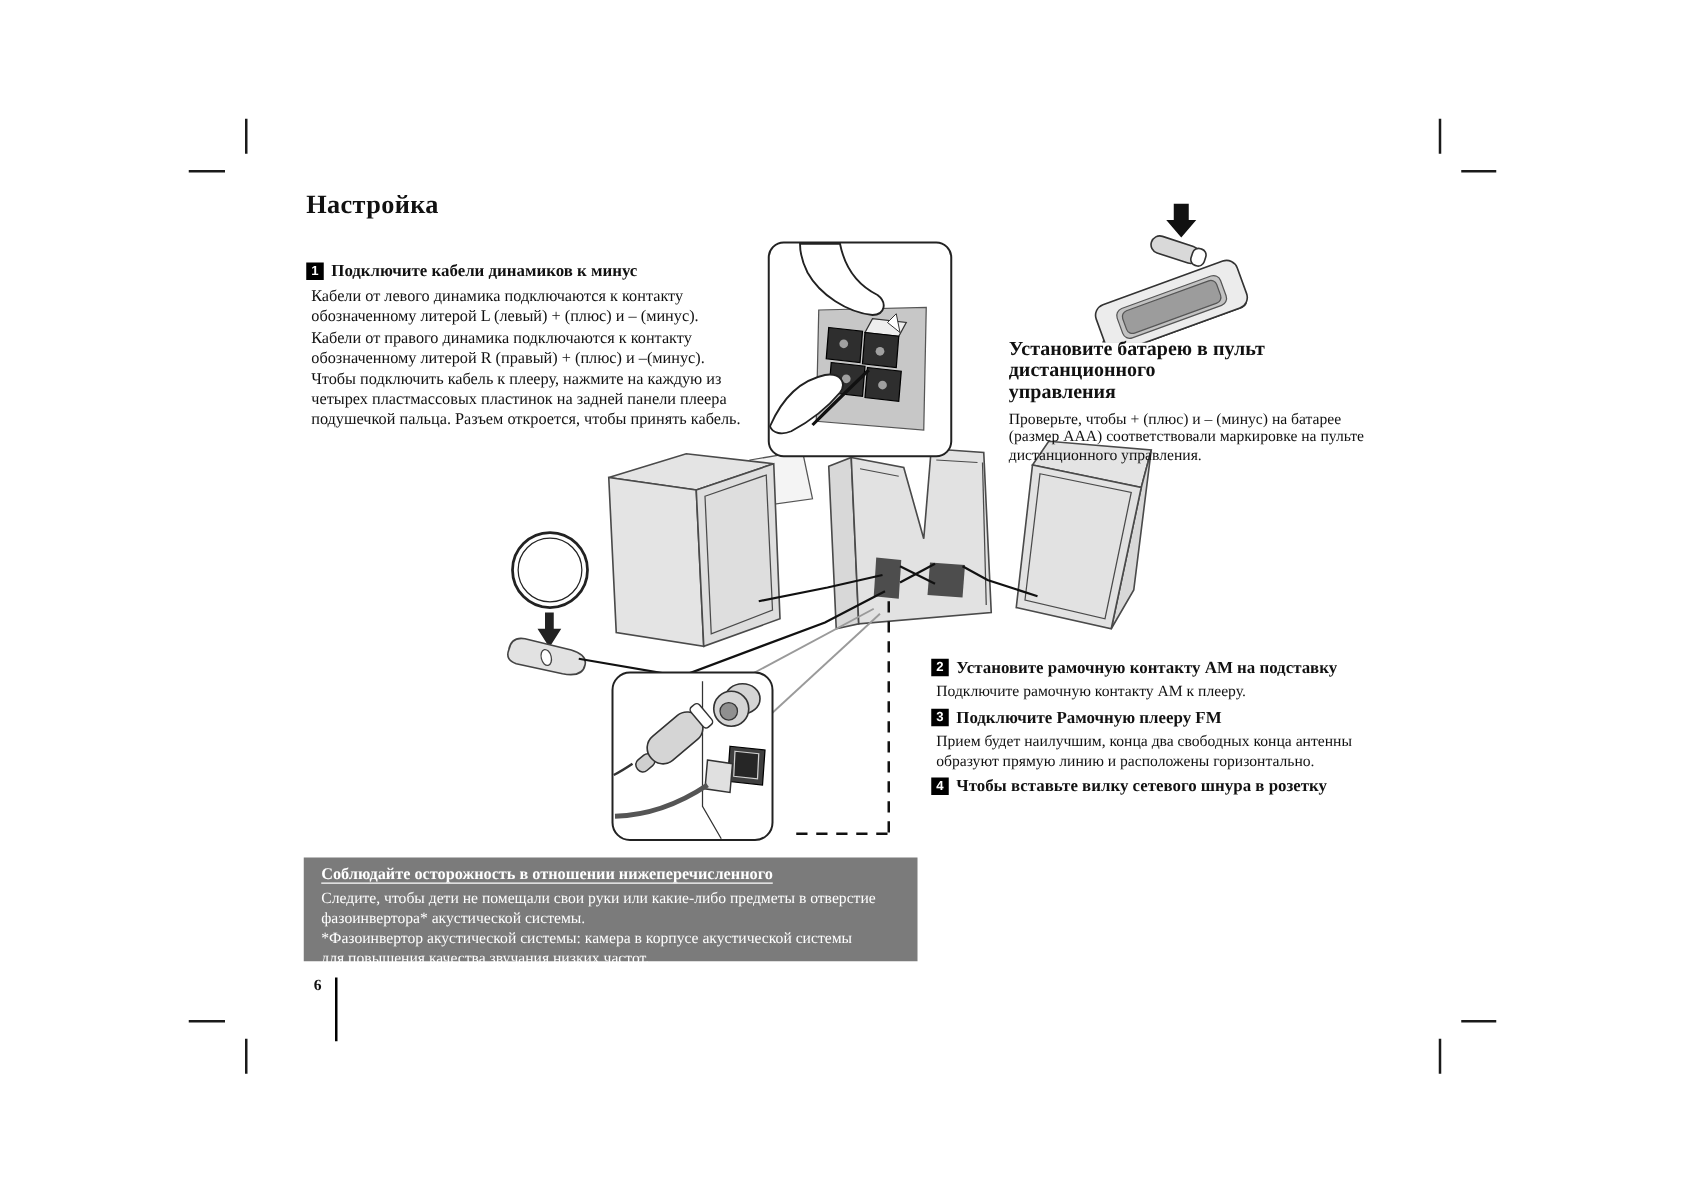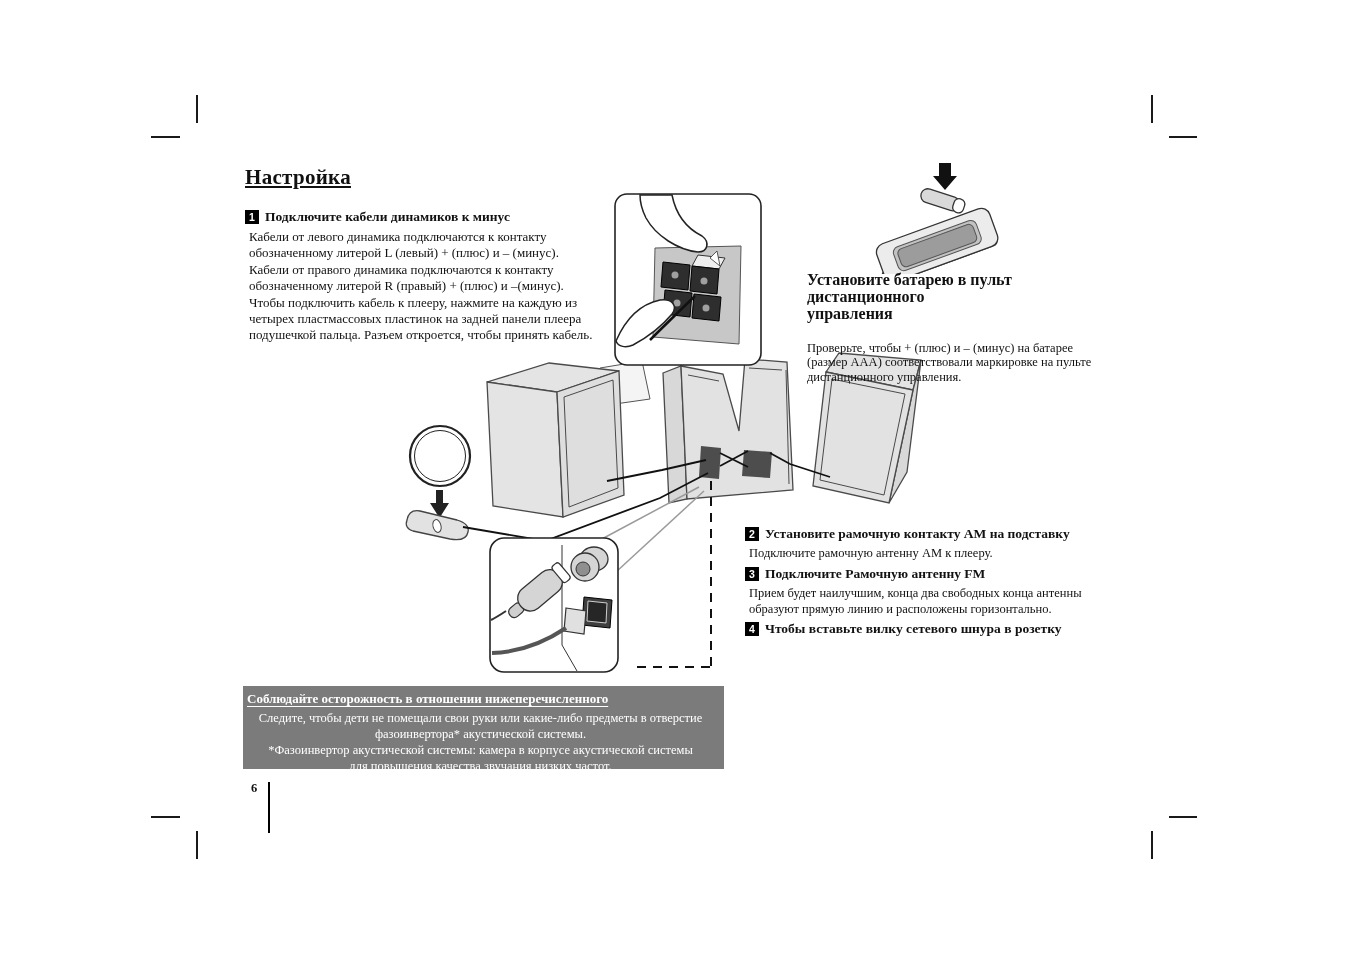--- a/index.html
+++ b/index.html
@@ -2,49 +2,49 @@
 <html><head>
 <meta charset="utf-8">
 <style>
   html,body{margin:0;padding:0;background:#ffffff;}
   .page{
     position:relative;width:1351px;height:954px;background:#ffffff;overflow:hidden;
     font-family:"Liberation Serif","DejaVu Serif",serif;color:#111;
   }
   .mark{position:absolute;background:#1a1a1a;}
   .title{
-    position:absolute;left:245px;top:165px;margin:0;
-    font-size:21px;font-weight:bold;letter-spacing:0.3px;text-decoration:underline;
+    position:absolute;left:245px;top:151px;margin:0;
+    font-size:21px;font-weight:bold;letter-spacing:0.3px;
   }
   .step{position:absolute;}
   .step-head{display:flex;align-items:center;gap:6px;}
   .badge{
     display:inline-block;width:14px;height:14px;background:#000;color:#fff;
     font-size:10.5px;font-weight:bold;line-height:14px;text-align:center;flex:0 0 auto;
     font-family:"Liberation Sans",sans-serif;
   }
   .step-heading{font-size:13.5px;font-weight:bold;white-space:nowrap;}
   .step-body{
     margin-left:4px;margin-top:4px;font-size:13px;line-height:16.4px;
     white-space:pre-line;width:360px;
   }
   .step-right .step-body{font-size:12.5px;line-height:16px;width:350px;margin-top:3px;}
   #step1{left:245px;top:209px;}
   #step2{left:745px;top:526px;}
   #step3{left:745px;top:566px;}
   #step4{left:745px;top:621px;}
   .battery-note{position:absolute;left:807px;top:271px;width:300px;}
   .battery-note .bn-heading{font-size:16px;font-weight:bold;line-height:17px;white-space:pre-line;}
-  .battery-note .bn-body{font-size:12.5px;line-height:14.4px;white-space:pre-line;margin-top:19px;}
+  .battery-note .bn-body{font-size:12.5px;line-height:14.4px;white-space:pre-line;margin-top:6px;}
   .caution{
     position:absolute;left:243px;top:686px;width:467px;height:72px;
-    background:#7b7b7b;color:#fff;padding:5px 10px 6px 4px;
+    background:#7b7b7b;color:#fff;padding:5px 10px 6px 14px;
   }
   .caution .c-heading{font-size:13px;font-weight:bold;text-decoration:underline;text-underline-offset:3px;}
-  .caution .c-body{font-size:12.5px;line-height:16px;white-space:pre-line;margin-top:3px;text-align:center;}
+  .caution .c-body{font-size:12.5px;line-height:16px;white-space:pre-line;margin-top:3px;}
   .page-number{position:absolute;left:251px;top:781px;font-size:12.5px;font-weight:bold;}
   .page-number-rule{position:absolute;left:268px;top:782px;width:2px;height:51px;background:#000;}
   svg{position:absolute;}
   #fig-terminal{left:608px;top:190px;}
   #fig-remote{left:868px;top:156px;}
   #fig-setup{left:395px;top:348px;}
 </style>
 </head>
 <body>
 
@@ -193,27 +193,27 @@
     <div class="bn-body">Проверьте, чтобы + (плюс) и – (минус) на батарее
 (размер AAA) соответствовали маркировке на пульте
 дистанционного управления.</div>
   </div>
 
   <div class="step step-right" id="step2">
     <div class="step-head">
       <span class="badge">2</span>
       <span class="step-heading">Установите рамочную контакту AM на подставку</span>
     </div>
-    <div class="step-body">Подключите рамочную антенну AM к плееру.</div>
+    <div class="step-body">Подключите рамочную контакту AM к плееру.</div>
   </div>
 
   <div class="step step-right" id="step3">
     <div class="step-head">
       <span class="badge">3</span>
-      <span class="step-heading">Подключите Рамочную антенну FM</span>
+      <span class="step-heading">Подключите Рамочную плееру FM</span>
     </div>
     <div class="step-body">Прием будет наилучшим, конца два свободных конца антенны
 образуют прямую линию и расположены горизонтально.</div>
   </div>
 
   <div class="step step-right" id="step4">
     <div class="step-head">
       <span class="badge">4</span>
       <span class="step-heading">Чтобы вставьте вилку сетевого шнура в розетку</span>
     </div>

